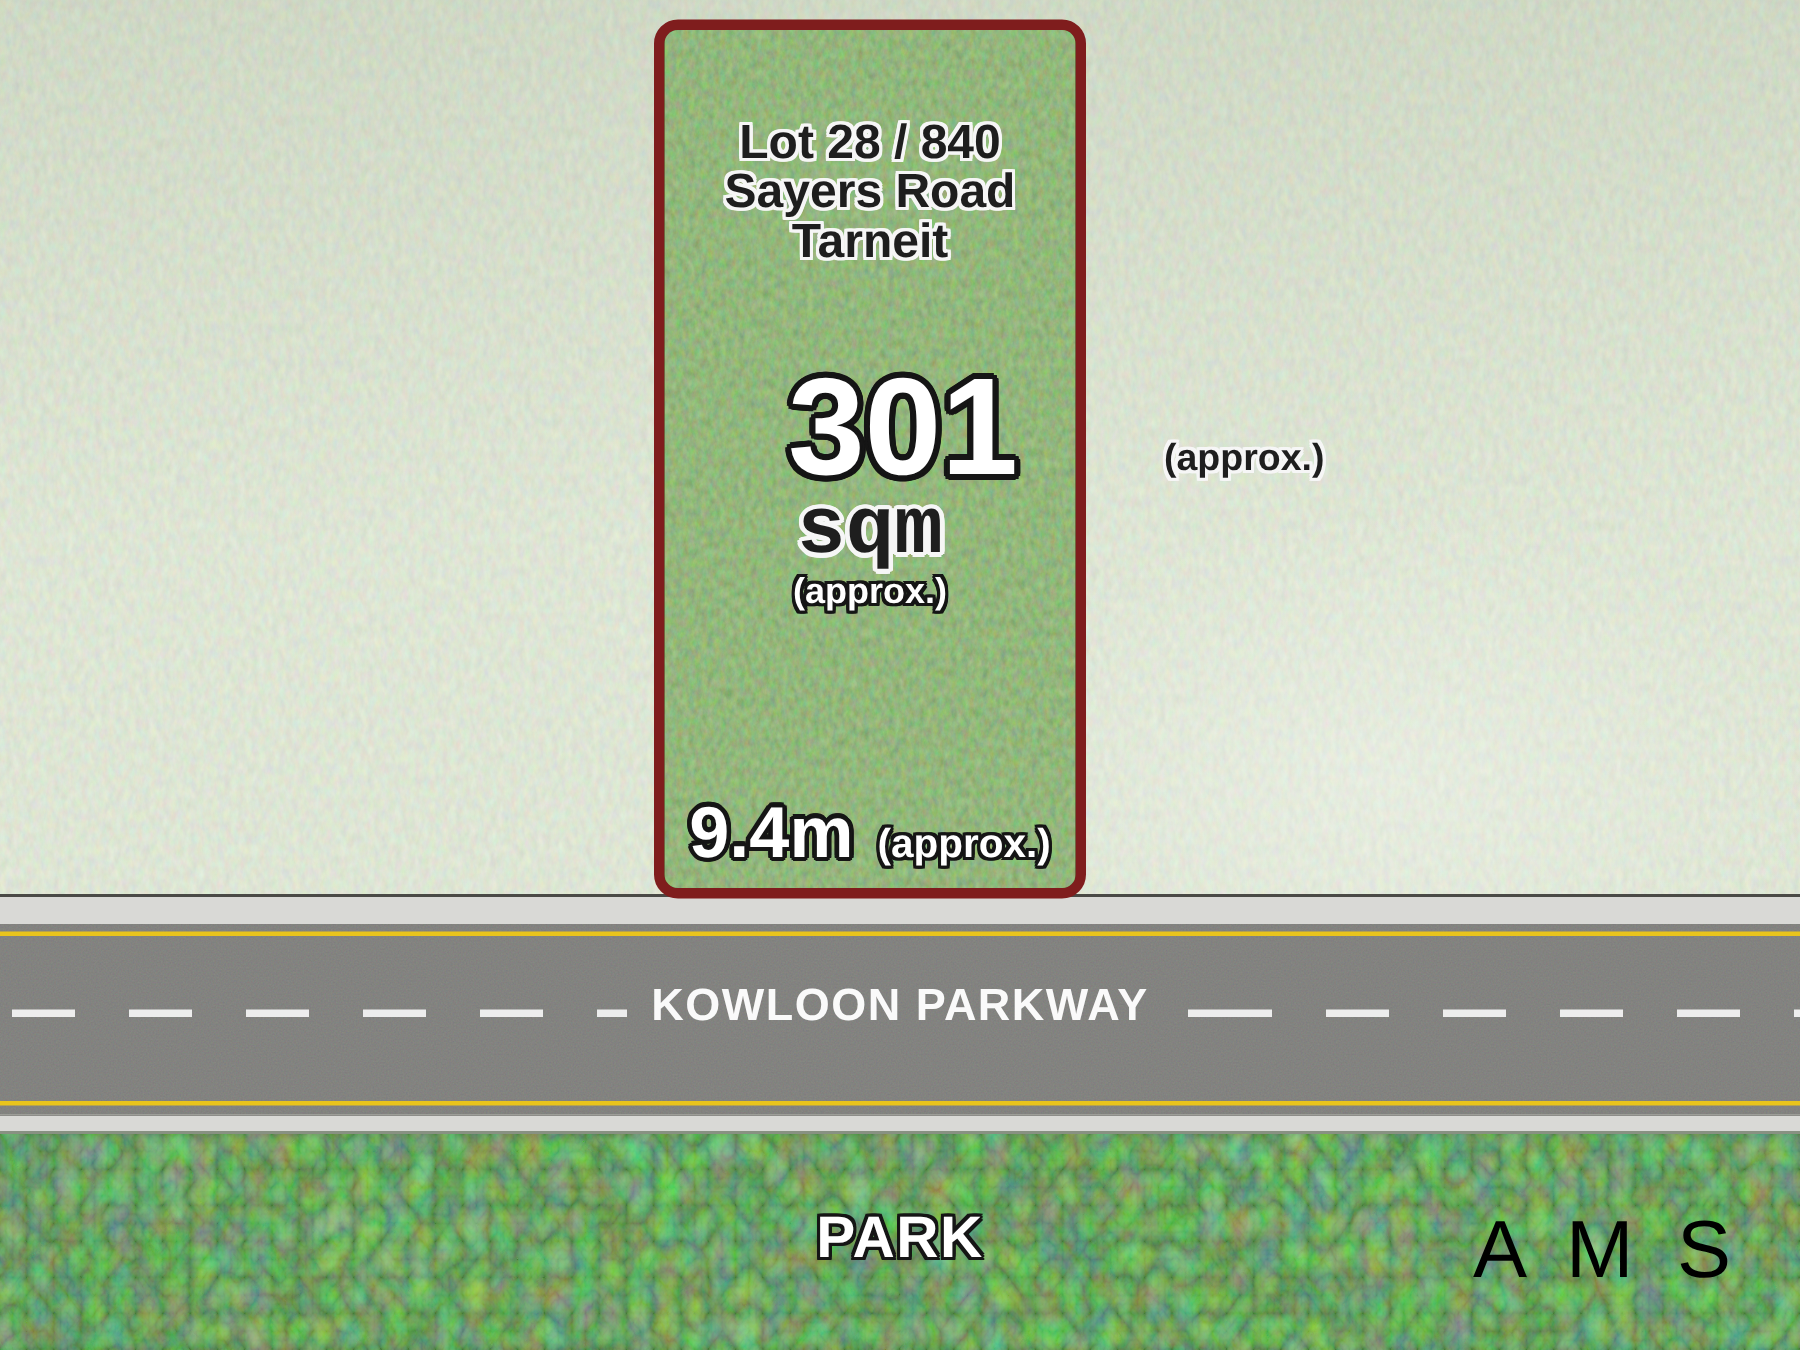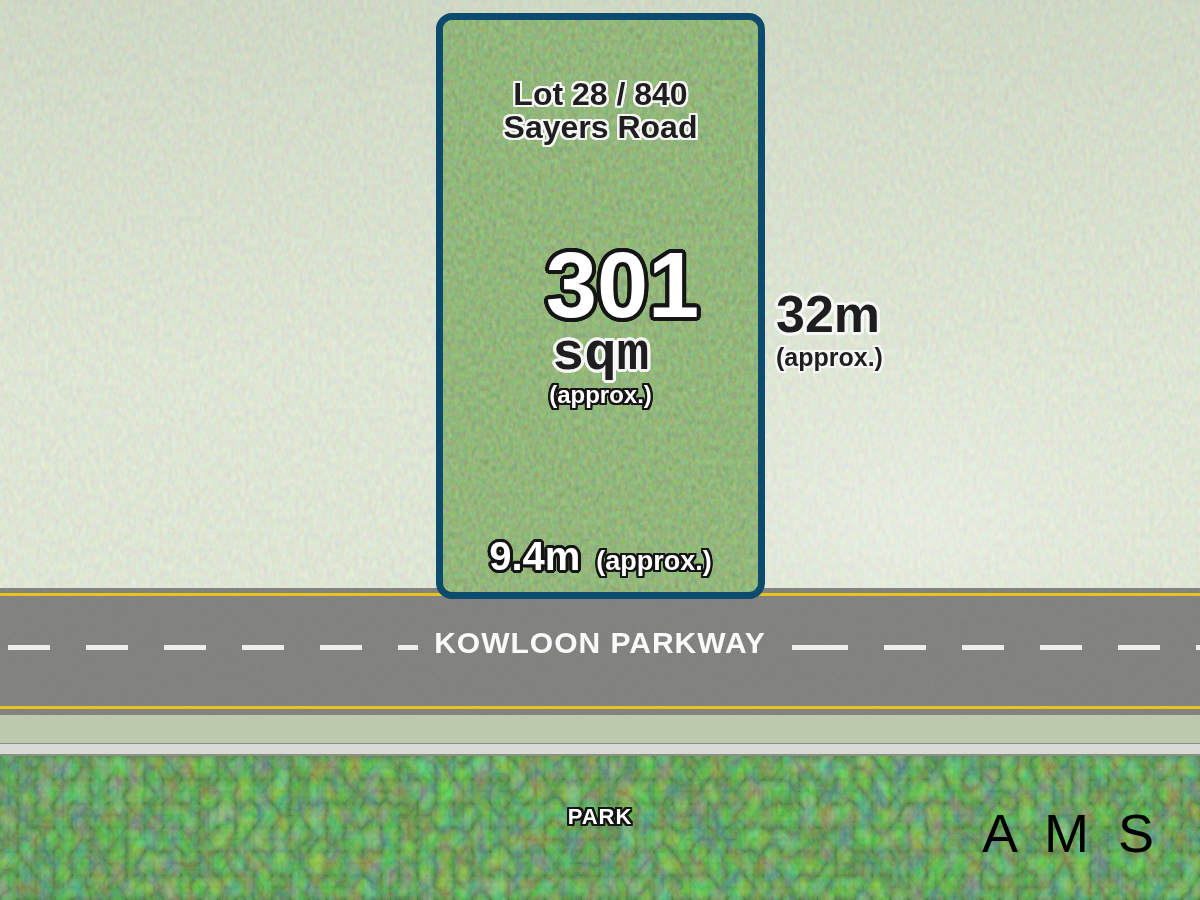--- a/index.html
+++ b/index.html
@@ -19,64 +19,64 @@
     background:
       radial-gradient(ellipse 430px 260px at 920px 520px, rgba(255,255,255,0.28), rgba(255,255,255,0) 70%),
       linear-gradient(180deg, rgba(96,114,84,0.10), rgba(255,255,255,0.07) 60%);
   }
 
   
   .sidewalk { position:absolute; left:0; width:1200px; background:#d9d9d6; }
   .sidewalk-top    { top:596px; height:20px; border-top:2px solid #4a4a46; }
   .sidewalk-bottom { top:743px; height:13px; border-top:1px solid #8d8d89; border-bottom:2px solid rgba(38,58,28,0.45); }
 
-  .asphalt { position:absolute; left:0; top:588px; width:1200px; height:127px; background:#3a3a38; }
+  .asphalt { position:absolute; left:0; top:616px; width:1200px; height:127px; background:#3a3a38; }
   .edge-line { position:absolute; left:0; width:100%; height:3px; background:#e9c41c; }
   .edge-top    { top:5px; }
   .edge-bottom { bottom:6px; }
   .dash {
     position:absolute; top:57px; height:5px;
     background:repeating-linear-gradient(90deg, #ededed 0 42px, rgba(0,0,0,0) 42px 78px);
   }
   .dash-left  { left:8px;   width:410px; }
   .dash-right { left:792px; width:408px; background-position:14px 0; }
   .road-name {
     position:absolute; left:0; top:36px; width:100%; height:38px; line-height:38px;
     text-align:center; font-size:30px; font-weight:bold; color:#fafafa; letter-spacing:1px;
   }
 
   
   .park { position:absolute; left:0; top:756px; width:1200px; height:144px; background:#2f7526; }
   .park-label {
     position:absolute; left:0; top:48px; width:100%; text-align:center;
-    font-size:22px; font-weight:bold; letter-spacing:1px;
+    font-size:39px; font-weight:bold; letter-spacing:1px;
   }
   .logo {
     position:absolute; left:982px; top:46px;
     font-size:54px; font-weight:400; letter-spacing:7px; color:#000000; white-space:nowrap;
   }
 
   
   .lot {
-    position:absolute; left:436px; top:13px; width:329px; height:586px;
-    border:7px solid #0c4a6e; border-radius:16px; overflow:hidden; background:#4c7a3a;
+    position:absolute; left:436px; top:13px; width:288px; height:586px;
+    border:7px solid #7f1d1d; border-radius:16px; overflow:hidden; background:#4c7a3a;
   }
   .addr {
     position:absolute; left:0; top:58px; width:100%; text-align:center;
     font-size:32px; font-weight:bold; line-height:33px;
   }
   .area { position:absolute; left:0; top:218px; width:100%; text-align:center; }
   .area-num  { font-size:92px; line-height:94px; font-weight:bold; }
   .area-unit { font-size:54px; line-height:46px; font-weight:bold;font-family:Liberation Mono, monospace; }
   .area-note { font-size:24px; line-height:30px; font-weight:bold; margin-top:2px; }
   .frontage {
     position:absolute; left:0; top:506px; width:100%;
     display:flex; justify-content:center; align-items:baseline; gap:16px;
   }
-  .frontage-num  { font-size:40px; font-weight:bold; line-height:60px; }
+  .frontage-num  { font-size:48px; font-weight:bold; line-height:60px; }
   .frontage-note { font-size:27px; font-weight:bold; }
 
   
   .depth { position:absolute; left:776px; top:288px; text-align:left; }
   .depth-num  { font-size:52px; line-height:52px; font-weight:bold; }
   .depth-note { font-size:25px; line-height:30px; font-weight:bold; margin-top:2px; }
 
   
   .t-dark  { color:#1e1e1e; --oc:#f6f6f6; }
   .t-light { color:#ffffff; --oc:#161616; }
@@ -180,30 +180,30 @@
     <div class="logo">A M S</div>
   </div>
 
   <div class="lot">
     <svg class="tex" preserveAspectRatio="none">
       <rect x="0" y="0" width="100%" height="100%" filter="url(#fLot)"></rect>
     </svg>
     <div class="addr t-dark ring2">
       <div>Lot 28 / 840</div>
       <div>Sayers Road</div>
+      <div>Tarneit</div>
     </div>
     <div class="area">
       <div class="area-num t-light ring4">301</div>
       <div class="area-unit t-dark ring3">sqm</div>
       <div class="area-note t-light ring2">(approx.)</div>
     </div>
     <div class="frontage">
       <span class="frontage-num t-light ring3">9.4m</span>
       <span class="frontage-note t-light ring2">(approx.)</span>
     </div>
   </div>
 
   <div class="depth">
-    <div class="depth-num t-dark ring3">32m</div>
     <div class="depth-note t-dark ring2">(approx.)</div>
   </div>
 
 </div>
 
 </body></html>

